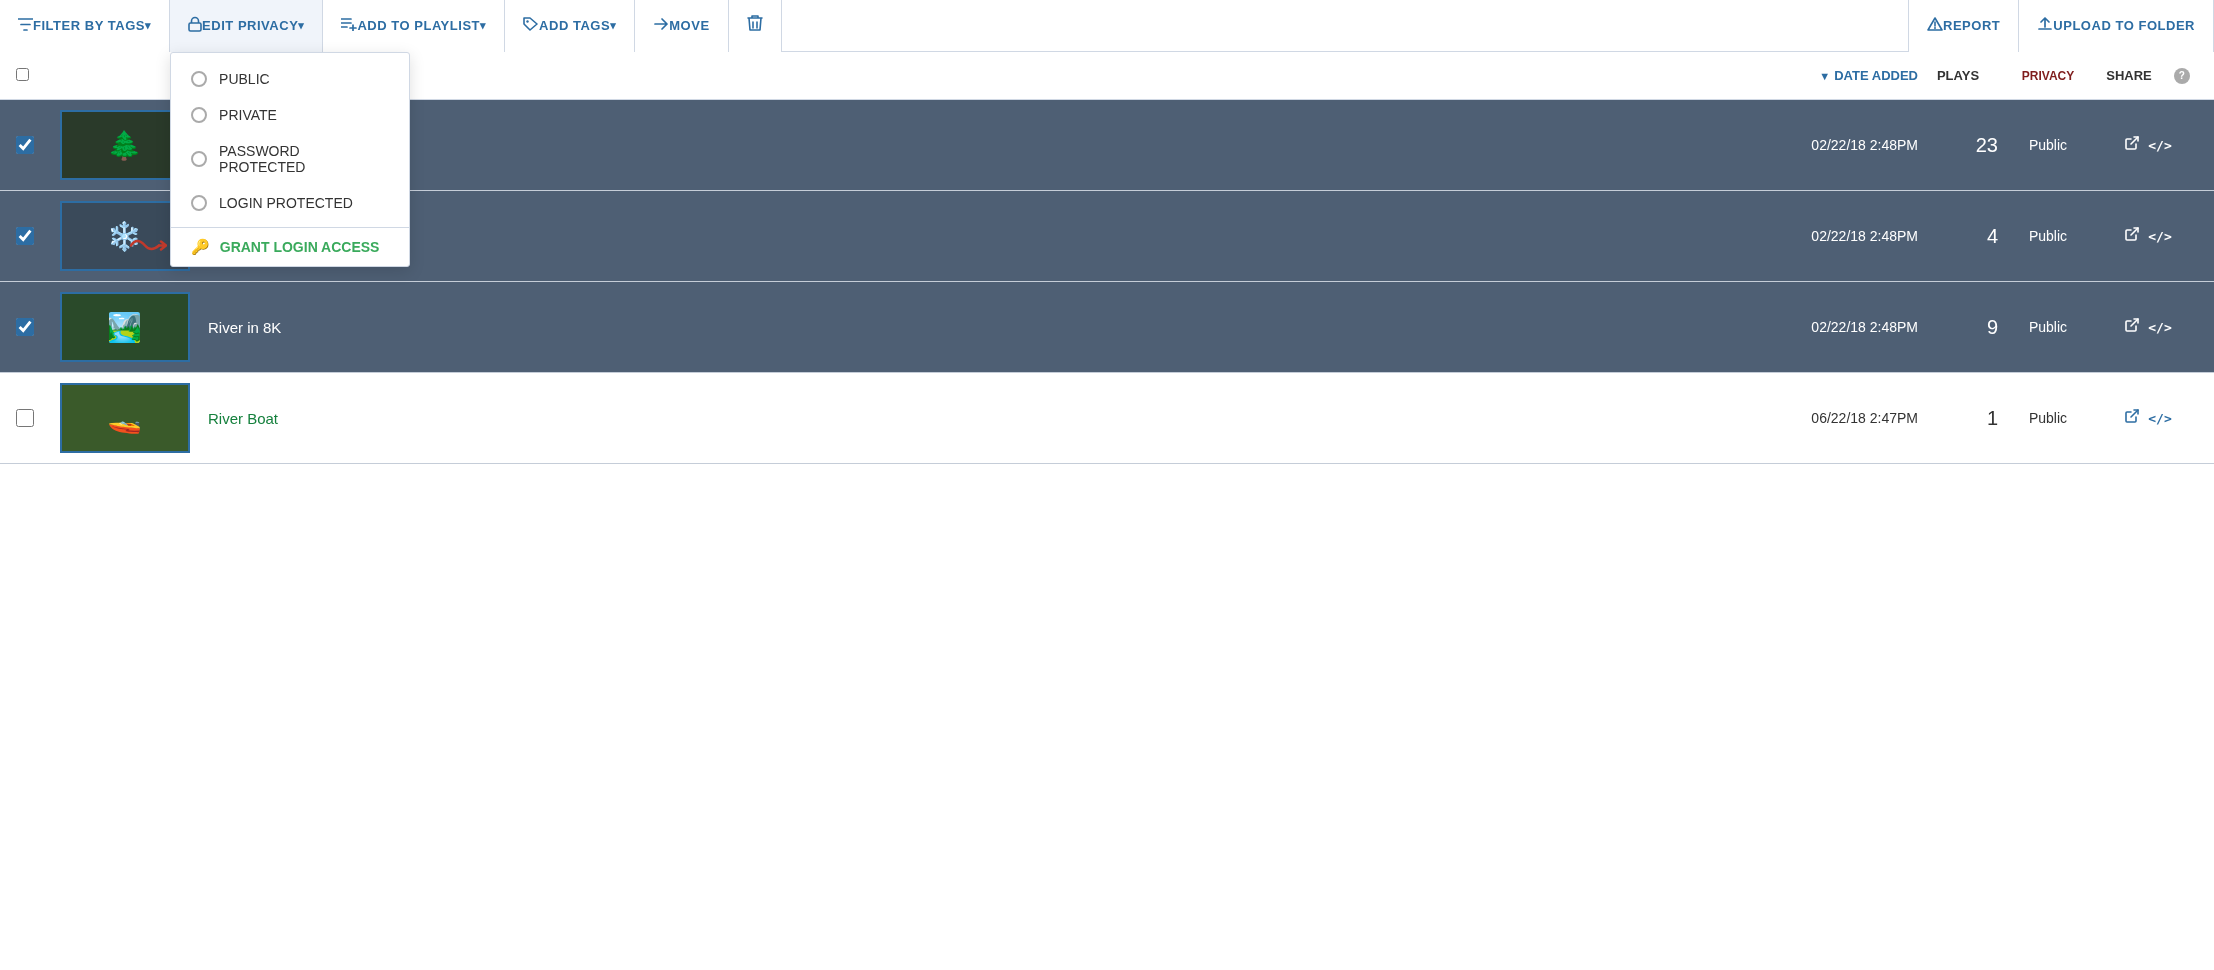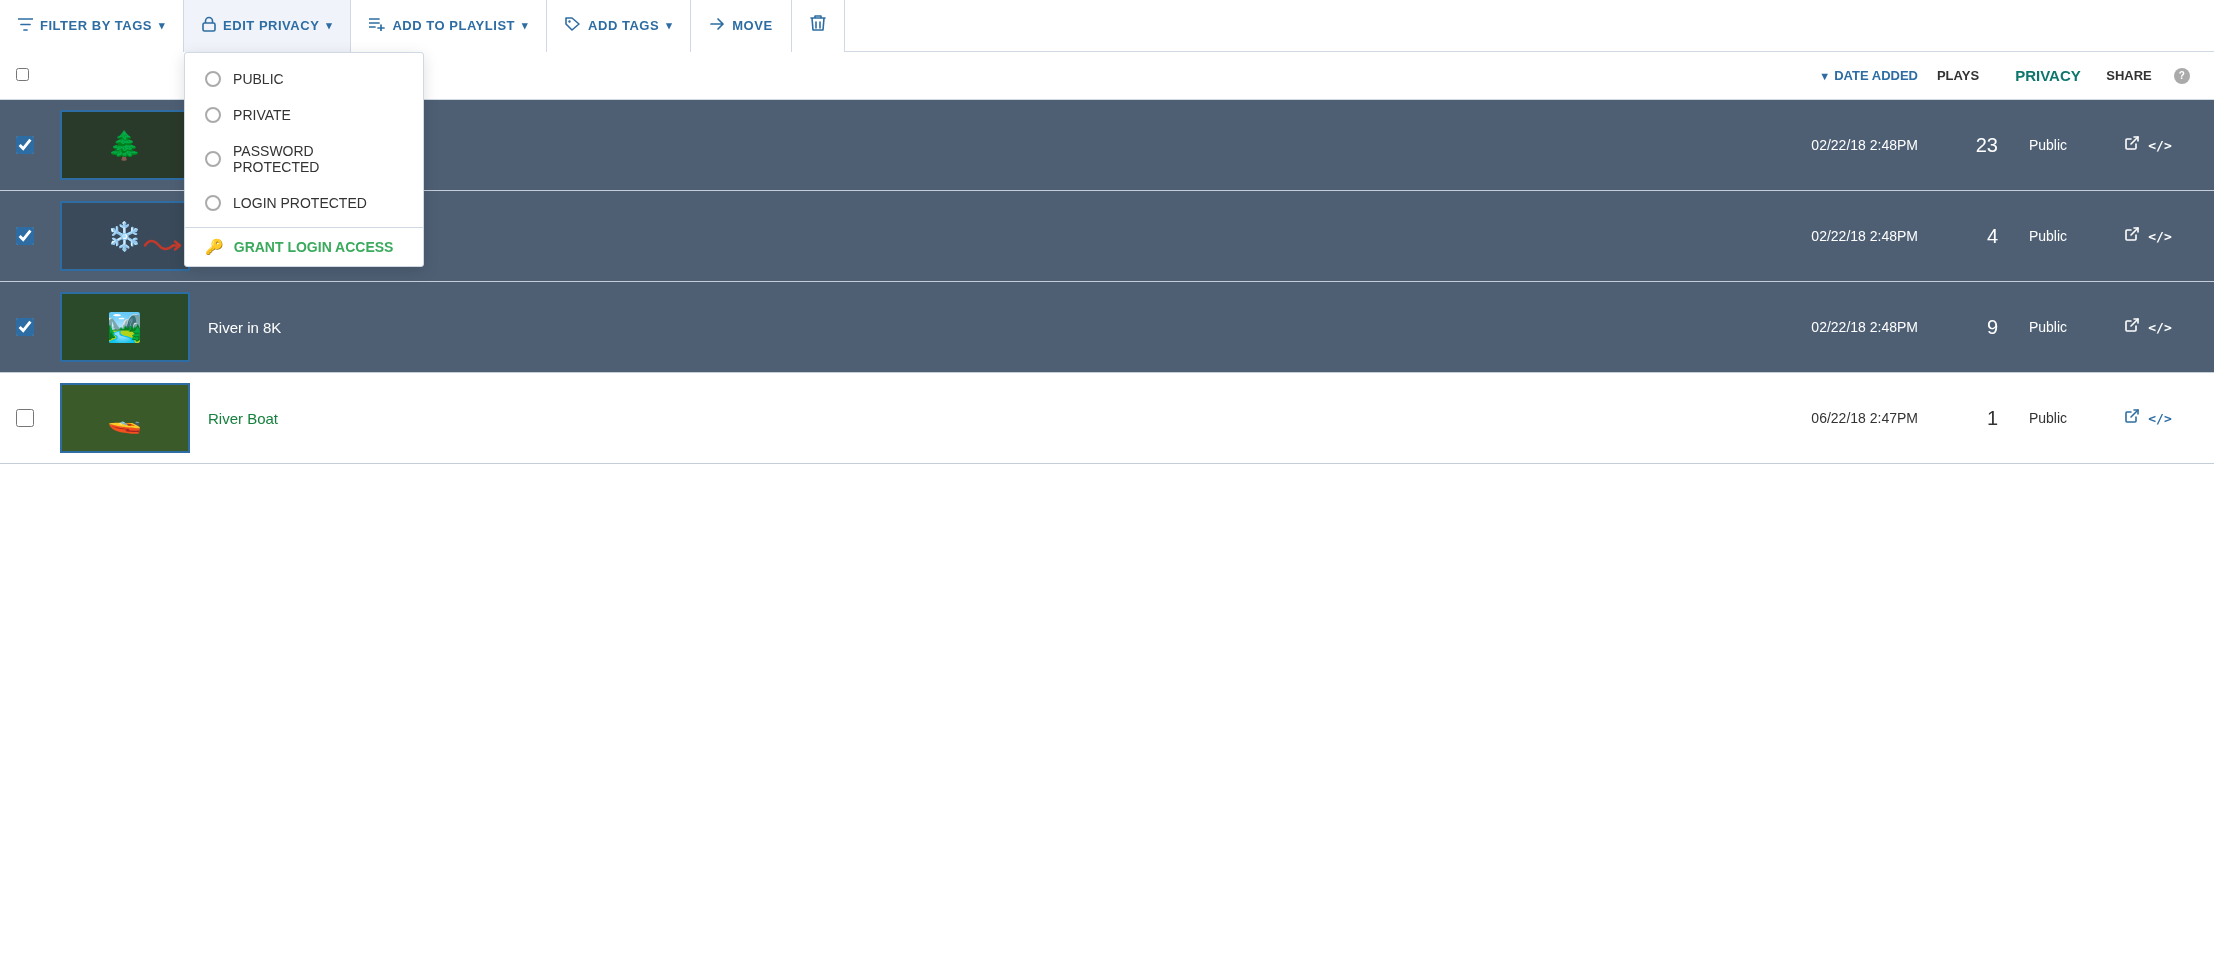--- a/index.html
+++ b/index.html
@@ -21,21 +21,20 @@
       flex: 1;
     }
     .toolbar-right {
       display: flex;
       align-items: center;
       border-left: 1px solid #d0d8e4;
     }
     .toolbar-btn {
       display: flex;
       align-items: center;
-      gap: 7px;
       padding: 0 18px;
       height: 52px;
       border: none;
       border-right: 1px solid #d0d8e4;
       background: #fff;
       color: #2d6da3;
       font-size: 13px;
       font-weight: 700;
       letter-spacing: 0.04em;
       cursor: pointer;
@@ -112,21 +111,21 @@
       align-items: center;
       background: #fff;
       height: 48px;
       border-bottom: 1px solid #d0d8e4;
       padding: 0 16px;
     }
     .th-check { width: 44px; }
     .th-title { flex: 1; }
     .th-date { width: 170px; text-align: right; color: #2d6da3; font-weight: 700; font-size: 13px; display: flex; align-items: center; justify-content: flex-end; gap: 4px; }
     .th-plays { width: 80px; text-align: center; color: #333; font-weight: 700; font-size: 13px; }
-    .th-privacy { width: 100px; text-align: center; color: #0f766e; font-weight: 700; font-size: 15px; }
+    .th-privacy { width: 100px; text-align: center; color: #7f1d1d; font-weight: 700; font-size: 12px; }
     .th-share { width: 100px; text-align: center; color: #333; font-weight: 700; font-size: 13px; display: flex; align-items: center; gap: 22px; justify-content: center; }
 
     
     .video-row {
       display: flex;
       align-items: center;
       padding: 10px 16px;
       border-bottom: 1px solid #c5cdd8;
       background: #5a6a80;
       min-height: 90px;
@@ -260,20 +259,41 @@
     <button class="toolbar-btn-icon-only">
       <span>
         <svg width="16" height="18" viewBox="0 0 16 18" fill="none" xmlns="http://www.w3.org/2000/svg">
           <path d="M1 4h14M5 4V2h6v2M6 8v6M10 8v6M2 4l1 12h10l1-12" stroke="#2d6da3" stroke-width="1.6" stroke-linecap="round" stroke-linejoin="round"></path>
         </svg>
       </span>
     </button>
 
   </div>
 
+  <div class="toolbar-right">
+    <button class="toolbar-btn">
+      <span>
+        <svg width="16" height="14" viewBox="0 0 16 14" fill="none" xmlns="http://www.w3.org/2000/svg">
+          <path d="M1 13L8 1l7 12H1z" stroke="#2d6da3" stroke-width="1.6" stroke-linejoin="round"></path>
+          <path d="M8 5v4M8 10.5v1" stroke="#2d6da3" stroke-width="1.6" stroke-linecap="round"></path>
+        </svg>
+      </span>
+      <span>REPORT</span>
+    </button>
+
+    <button class="toolbar-btn">
+      <span>
+        <svg width="16" height="16" viewBox="0 0 16 16" fill="none" xmlns="http://www.w3.org/2000/svg">
+          <path d="M8 11V2M4 6l4-4 4 4" stroke="#2d6da3" stroke-width="1.7" stroke-linecap="round" stroke-linejoin="round"></path>
+          <path d="M2 13h12" stroke="#2d6da3" stroke-width="1.7" stroke-linecap="round"></path>
+        </svg>
+      </span>
+      <span>UPLOAD TO FOLDER</span>
+    </button>
+  </div>
 </div>
 
 <div class="table-header">
   <div class="th-check">
     <input type="checkbox" style="">
   </div>
   <div class="th-title"></div>
   <div class="th-date">
     <span style="font-size:11px;">▼</span>
     <span>DATE ADDED</span>

